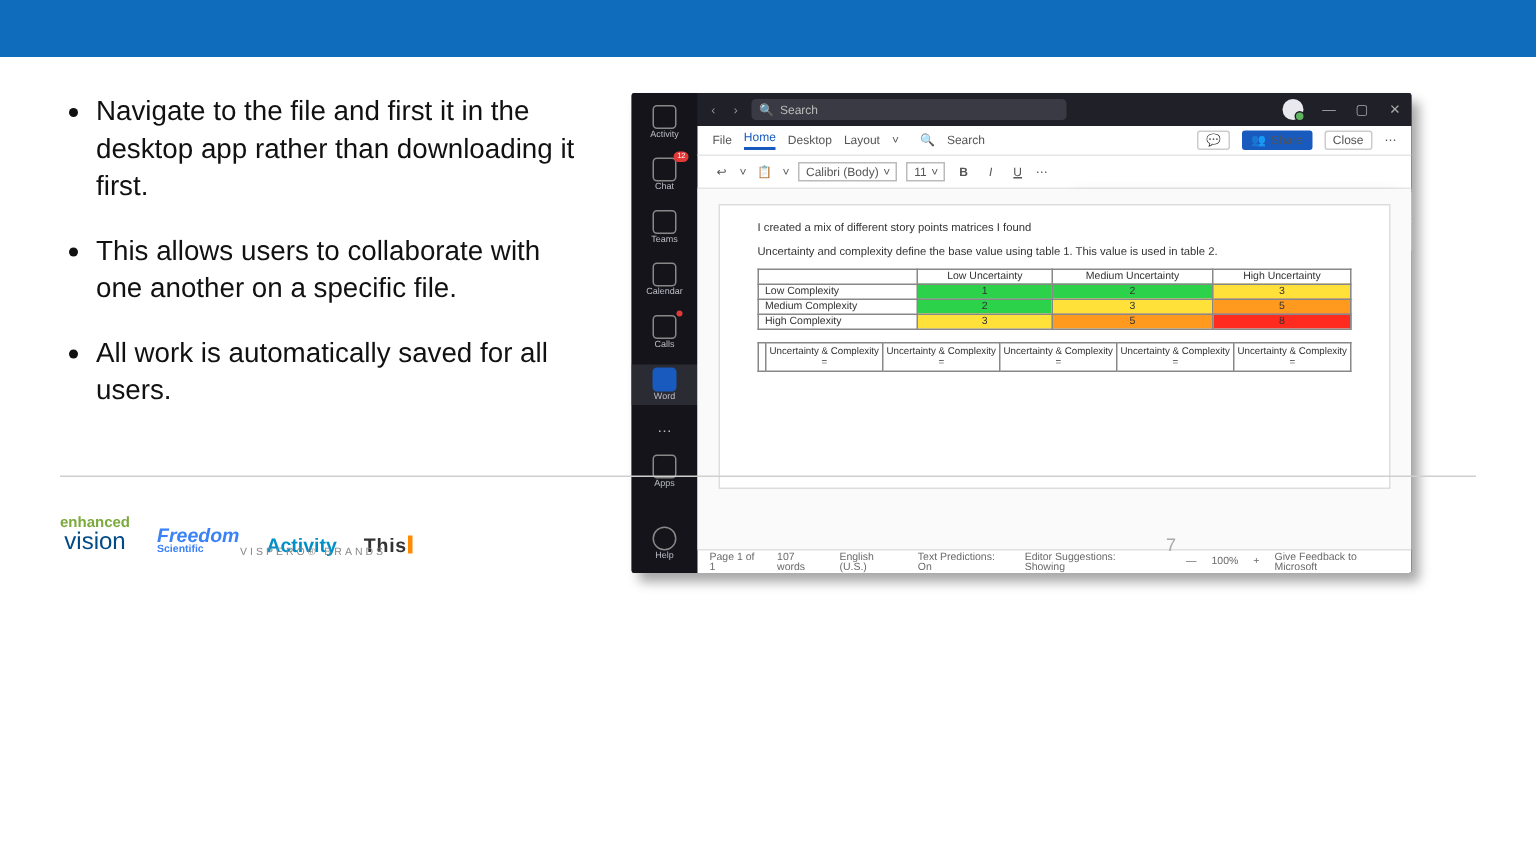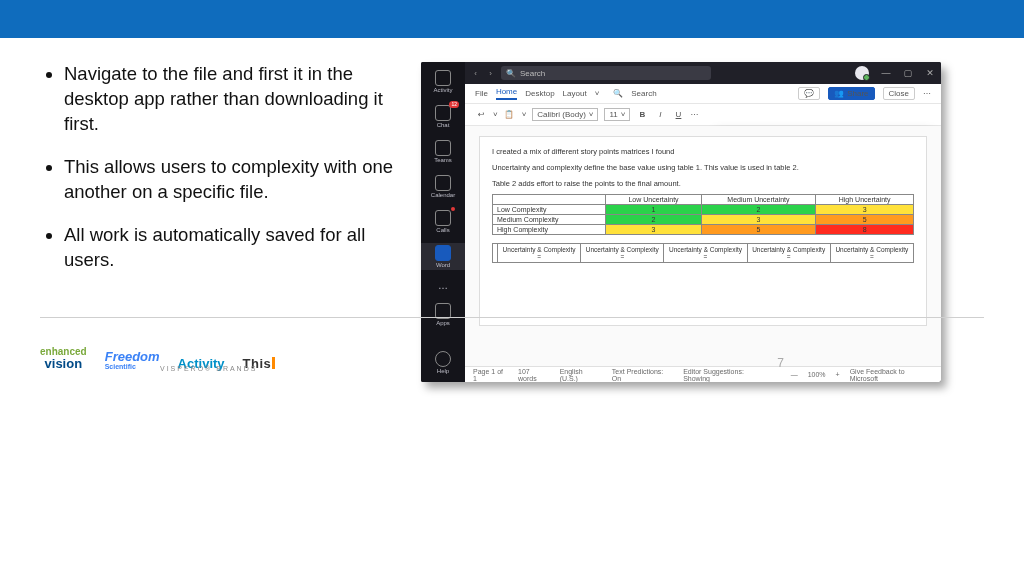--- a/index.html
+++ b/index.html
@@ -40,21 +40,21 @@
   .ribbon-tabs{height:20px;display:flex;align-items:center;gap:8px;padding:0 10px;border-bottom:1px solid #e6e6e6;}
   .ribbon-tabs span{color:#555;}
   .ribbon-tabs .active{color:#185abd;border-bottom:2px solid #185abd;padding-bottom:2px;}
   .ribbon-tabs .spacer{flex:1;}
   .rbtn{border:1px solid #ccc;border-radius:2px;padding:1px 5px;background:#fff;}
   .share{background:#185abd;color:#fff;border-color:#185abd;display:flex;align-items:center;gap:3px;}
   .ribbon{height:22px;display:flex;align-items:center;gap:6px;padding:0 10px;border-bottom:1px solid #e6e6e6;color:#555;}
   .ribbon .sel{border:1px solid #bbb;padding:1px 4px;display:flex;align-items:center;gap:3px;}
   .ribbon .ic{width:12px;text-align:center;}
   .doc-area{flex:1;position:relative;background:#fafafa;padding:10px 14px;overflow:hidden;}
-  .page{background:#fff;border:1px solid #ddd;min-height:190px;padding:10px 12px 6px;position:relative;}
+  .page{background:#fff;border:1px solid #ddd;min-height:190px;padding:10px 25px 6px;position:relative;}
   .page p{font-size:7.5px;color:#333;margin-bottom:6px;line-height:1.3;}
   table.matrix{border-collapse:collapse;width:100%;font-size:7px;margin-bottom:8px;}
   table.matrix th,table.matrix td{border:1px solid #888;padding:1px 4px;text-align:center;}
   table.matrix th{background:#fff;font-weight:normal;}
   .g{background:#2bd24a;} .y{background:#ffe13a;} .o{background:#ff9a1f;} .r{background:#ff2b1f;}
   table.sec{border-collapse:collapse;width:100%;font-size:6.5px;}
   table.sec td{border:1px solid #888;padding:2px;text-align:center;}
   .status{height:16px;border-top:1px solid #e0e0e0;display:flex;align-items:center;gap:10px;padding:0 8px;color:#6a6a6a;font-size:7px;}
   .status .fx{flex:1;}
   
@@ -65,40 +65,40 @@
   .menu .mi{width:12px;height:12px;display:flex;align-items:center;justify-content:center;font-size:9px;color:#444;flex:none;margin-top:1px;}
   .menu .lbl{font-weight:600;}
   .menu .sub{font-size:7px;color:#777;}
   .side{position:absolute;top:44px;right:-0px;width:62px;background:#fff;border-left:1px solid #e0e0e0;padding:4px 0;font-size:7.5px;color:#444;}
   .side .srow{display:flex;align-items:center;gap:4px;padding:3px 6px;}
   .side .srow:first-child{border-bottom:1px solid #eee;}
   .cursor{position:absolute;top:120px;right:64px;font-size:20px;color:#f5d400;filter:drop-shadow(0 0 1px #000);transform:rotate(-10deg);}
   
   .footer{position:absolute;left:40px;right:40px;bottom:12px;display:flex;align-items:flex-end;gap:18px;border-top:1px solid #cfcfcf;padding-top:8px;}
   .brand{display:flex;flex-direction:column;align-items:center;line-height:1;}
-  .ev .t{color:#7aa93c;font-size:10px;font-weight:bold;} .ev .b{color:#004a87;font-size:13px;font-weight:bold;}
+  .ev .t{color:#7aa93c;font-size:10px;font-weight:bold;} .ev .b{color:#004a87;font-size:16px;font-weight:normal;}
   .fs{color:#3b82f6;font-size:13px;font-weight:bold;font-style:italic;margin-top:24px;} .fs small{display:block;font-size:7px;font-style:normal;}
   .op{color:#0090c8;font-size:13px;font-weight:bold;}
   .tp{color:#333;font-size:13px;font-weight:bold;letter-spacing:.5px;}
   .tp .bar{display:inline-block;width:3px;height:12px;background:#ff8a00;margin-left:1px;vertical-align:-1px;}
   .vis{position:absolute;left:120px;bottom:-2px;font-size:7px;letter-spacing:2px;color:#888;}
   .pagenum{font-size:12px;color:#aaa;margin-left:auto;margin-right:200px;}
 </style>
 </head>
 <body>
 
 <div class="banner"></div>
 
 <div class="slide">
 
   <div class="columns">
     <div class="left">
       <ul class="bullets">
         <li>Navigate to the file and first it in the desktop app rather than downloading it first.</li>
-        <li>This allows users to complexity with one another on a specific file.</li>
+        <li>This allows users to collaborate with one another on a specific file.</li>
         <li>All work is automatically saved for all users.</li>
       </ul>
     </div>
 
     <div class="right">
       <div class="shot">
 
         <div class="rail">
           <div class="item">
               <div class="ico"></div>
@@ -226,21 +226,20 @@
                 <span class="mi" style="color:#185abd">▦</span>
                 <span>Open in Desktop App</span>
               </div>
             </div>
             <span class="cursor">➤</span>
 
             <div class="doc-area">
               <div class="page">
                 <p>I created a mix of different story points matrices I found</p>
                 <p>Uncertainty and complexity define the base value using table 1. This value is used in table 2.</p>
-                <p>Table 2 adds effort to raise the points to the final amount.</p>
                 <table class="matrix">
                   <tbody>
                       <tr>
                     <th></th>
                         <th>Low Uncertainty</th>
                         <th>Medium Uncertainty</th>
                         <th>High Uncertainty</th>
                   </tr>
                   <tr>
                         <th style="text-align:left">Low Complexity</th>

